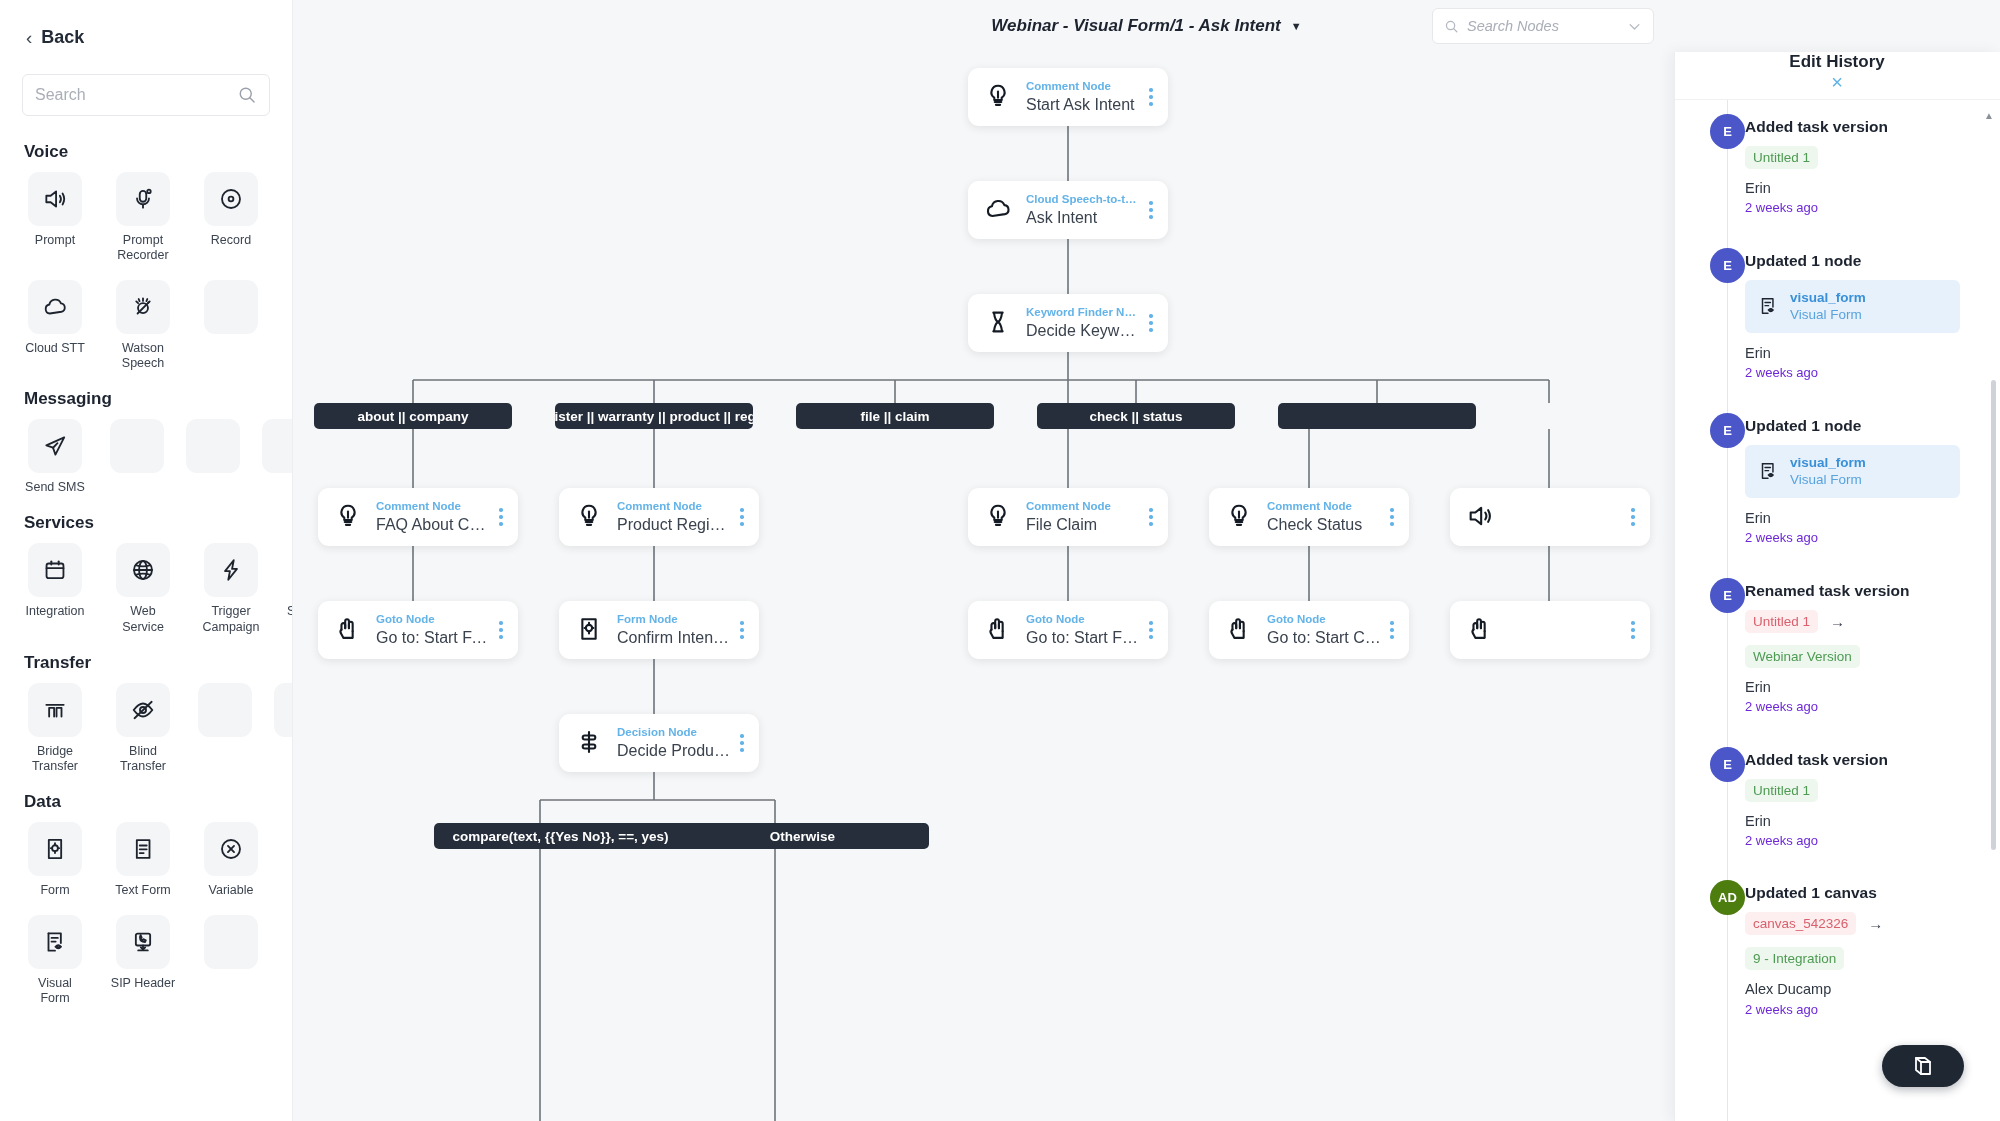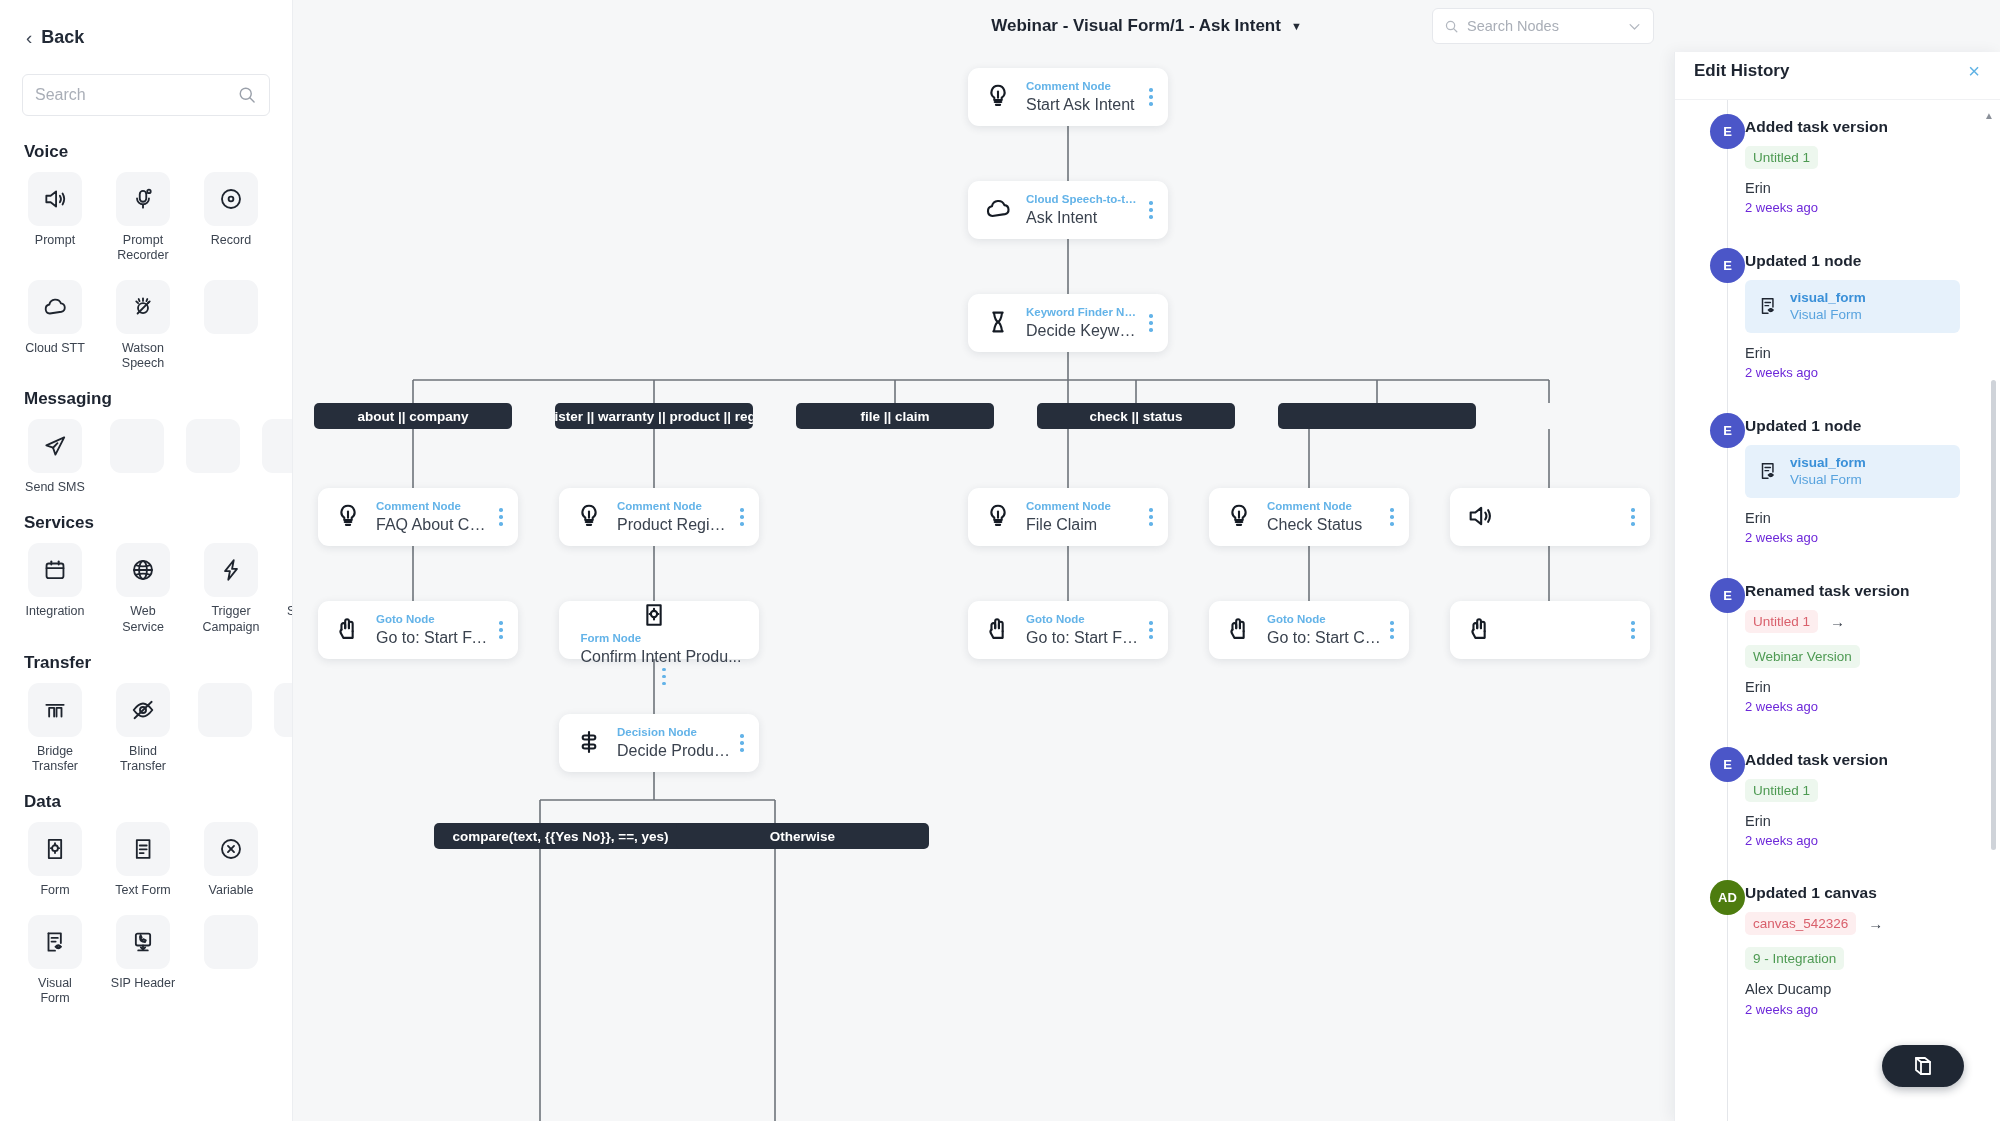--- a/index.html
+++ b/index.html
@@ -65,21 +65,21 @@
   .ico { width: 26px; height: 26px; display: block; }
   .ico path, .ico circle, .ico rect, .ico line, .ico polyline, .ico ellipse {
     stroke: #1e242e; stroke-width: 1.7; fill: none;
     stroke-linecap: round; stroke-linejoin: round;
   }
 
   
   #topbar {
     position: absolute; left: 293px; top: 0; right: 0; height: 52px;
     background: #f6f7f8;
-    display: flex; align-items: center;
+    display: flex; align-items: center; font-style: italic;
   }
   .doc-title {
     position: absolute; left: 50%; transform: translateX(-50%);
     display: flex; align-items: center; gap: 10px;
     font-size: 17px; font-weight: 700; color: #1d2430;
     cursor: pointer; white-space: nowrap;
   }
   .caret-down { font-size: 11px; color: #242b36; }
   .node-search {
     position: absolute; left: 1139px; top: 8px;
@@ -149,21 +149,21 @@
   
   #history {
     position: absolute; right: 0; top: 52px;
     width: 326px; height: 1069px;
     background: #fff;
     border-left: 1px solid #ebedf0;
     box-shadow: -4px 0 14px rgba(20,30,50,.06);
   }
   .hist-head {
     height: 48px; display: flex; align-items: center; justify-content: space-between;
-    padding: 0 20px 10px 19px; border-bottom: 1px solid #f0f1f3;
+    padding: 0 20px 10px 19px; border-bottom: 1px solid #f0f1f3; flex-direction: column;
   }
   .hist-title { font-size: 17px; font-weight: 700; color: #1d2430; }
   .hist-close { font-size: 20px; color: #5fb2e4; cursor: pointer; line-height: 1; }
   .hist-body {
     position: relative; height: 1021px; overflow: hidden; padding: 18px 0 0 0;
   }
   .timeline-line {
     position: absolute; left: 52px; top: 0; bottom: 0; width: 1px; background: #e4e6ea;
   }
   .hist-item { position: relative; padding: 0 40px 0 70px; margin-bottom: 34px; }
@@ -676,21 +676,21 @@
             <div class="node-text">
               <div class="node-type">Goto Node</div>
               <div class="node-name">Go to: Start FAQ Abo...</div>
             </div>
             <div class="kebab">
               <i></i>
               <i></i>
               <i></i>
             </div>
           </div>
-          <div class="node" style="left: 266px; top: 549px; width: 200px; flex-direction: column;">
+          <div class="node" style="left: 266px; top: 549px; width: 200px;">
             <div class="node-ico">
               <svg viewBox="0 0 24 24">
                 <path d="M6.3 3.6 H17.7 V20.4 H6.3 Z"></path>
                 <circle cx="12" cy="11.2" r="2.7"></circle>
                 <line x1="12" y1="6.6" x2="12" y2="8.4"></line>
                 <line x1="12" y1="14" x2="12" y2="15.8"></line>
                 <line x1="8.2" y1="11.2" x2="9.4" y2="11.2"></line>
                 <line x1="14.6" y1="11.2" x2="15.8" y2="11.2"></line>
               </svg>
             </div>

